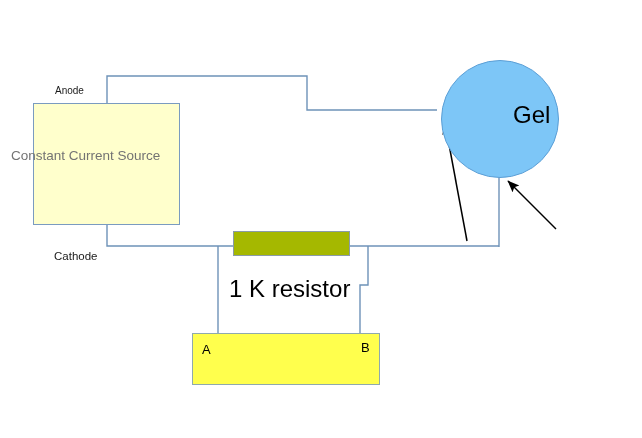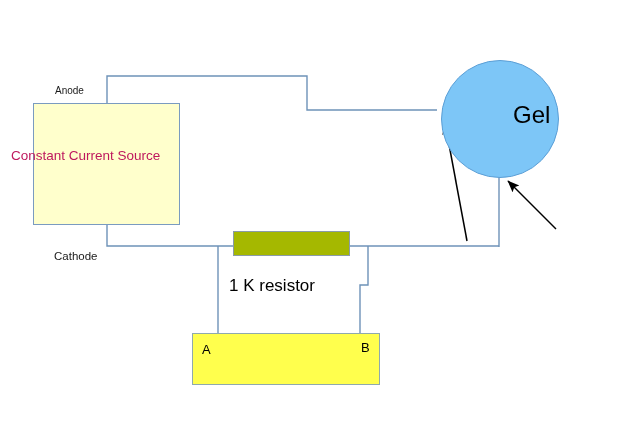--- a/index.html
+++ b/index.html
@@ -43,35 +43,35 @@
     left: 33px;
     top: 103px;
     width: 147px;
     height: 122px;
     background: #ffffcc;
   }
   #ccs-text {
     left: 11px;
     top: 149px;
     font-size: 13.5px;
-    color: #be185d;
+    color: #737373;
   }
 
   #resistor-box {
     left: 233px;
     top: 231px;
     width: 117px;
     height: 25px;
     background: #a5b800;
     border: 1px solid #8a9ba8;
   }
   #resistor-text {
     left: 229px;
     top: 277px;
-    font-size: 17px;
+    font-size: 24px;
     color: #000000;
   }
 
   #scope-box {
     left: 192px;
     top: 333px;
     width: 188px;
     height: 52px;
     background: #ffff4d;
     border: 1px solid #8fa9ad;

